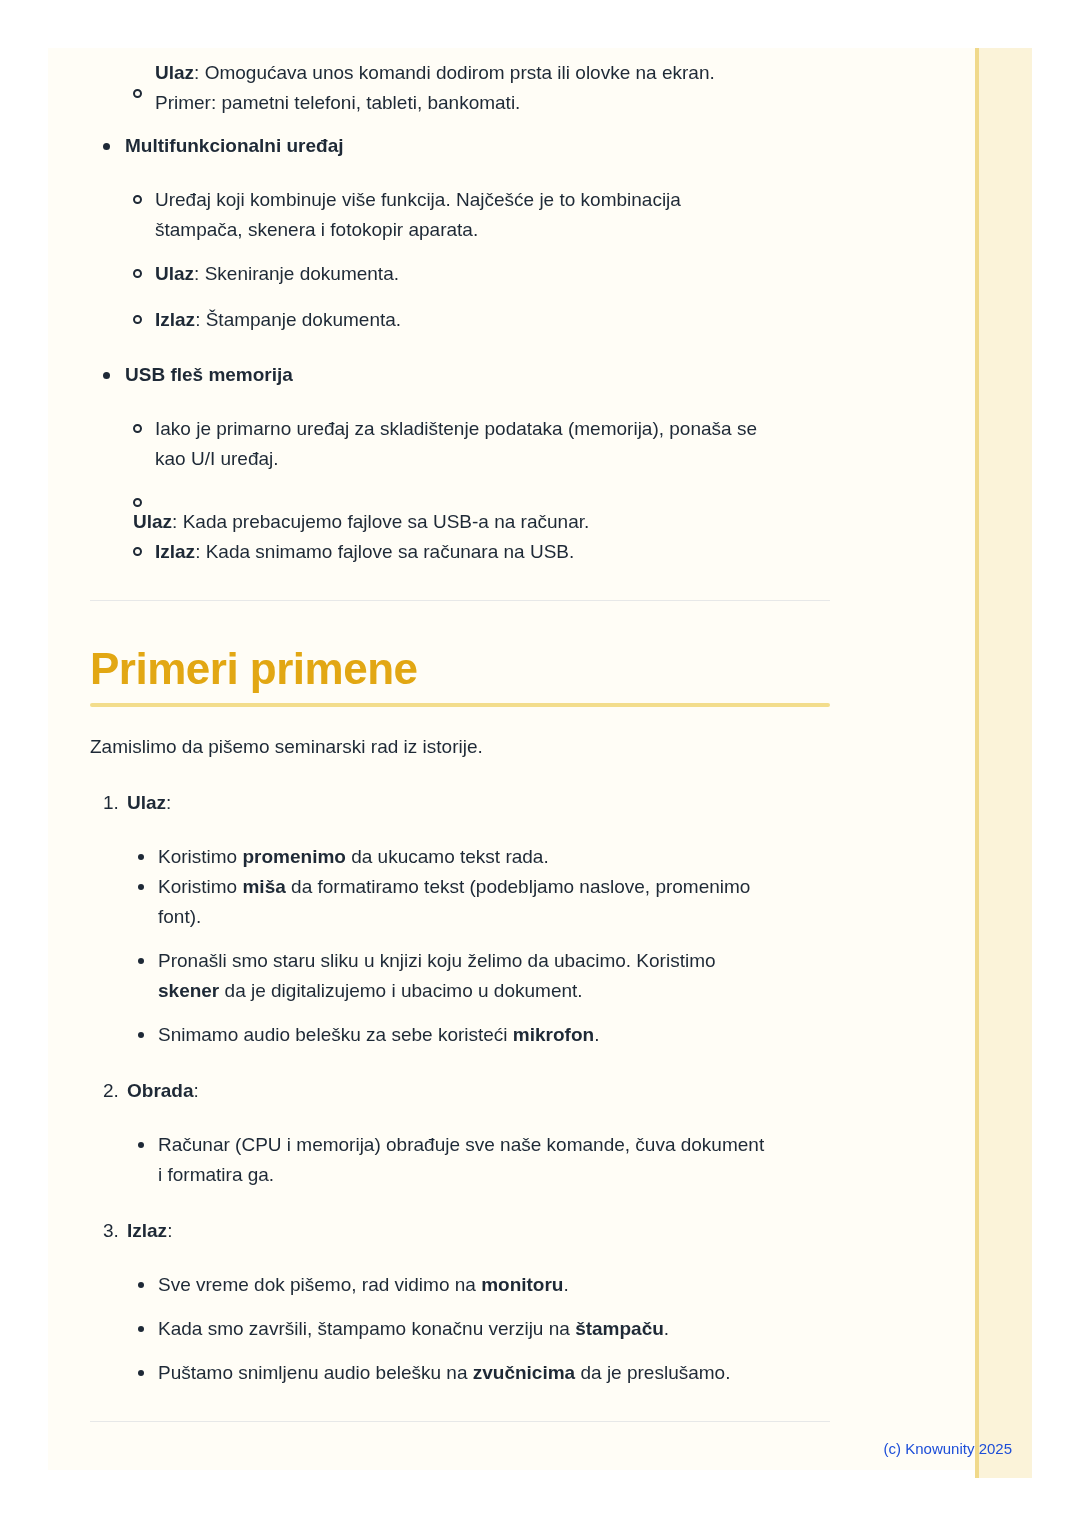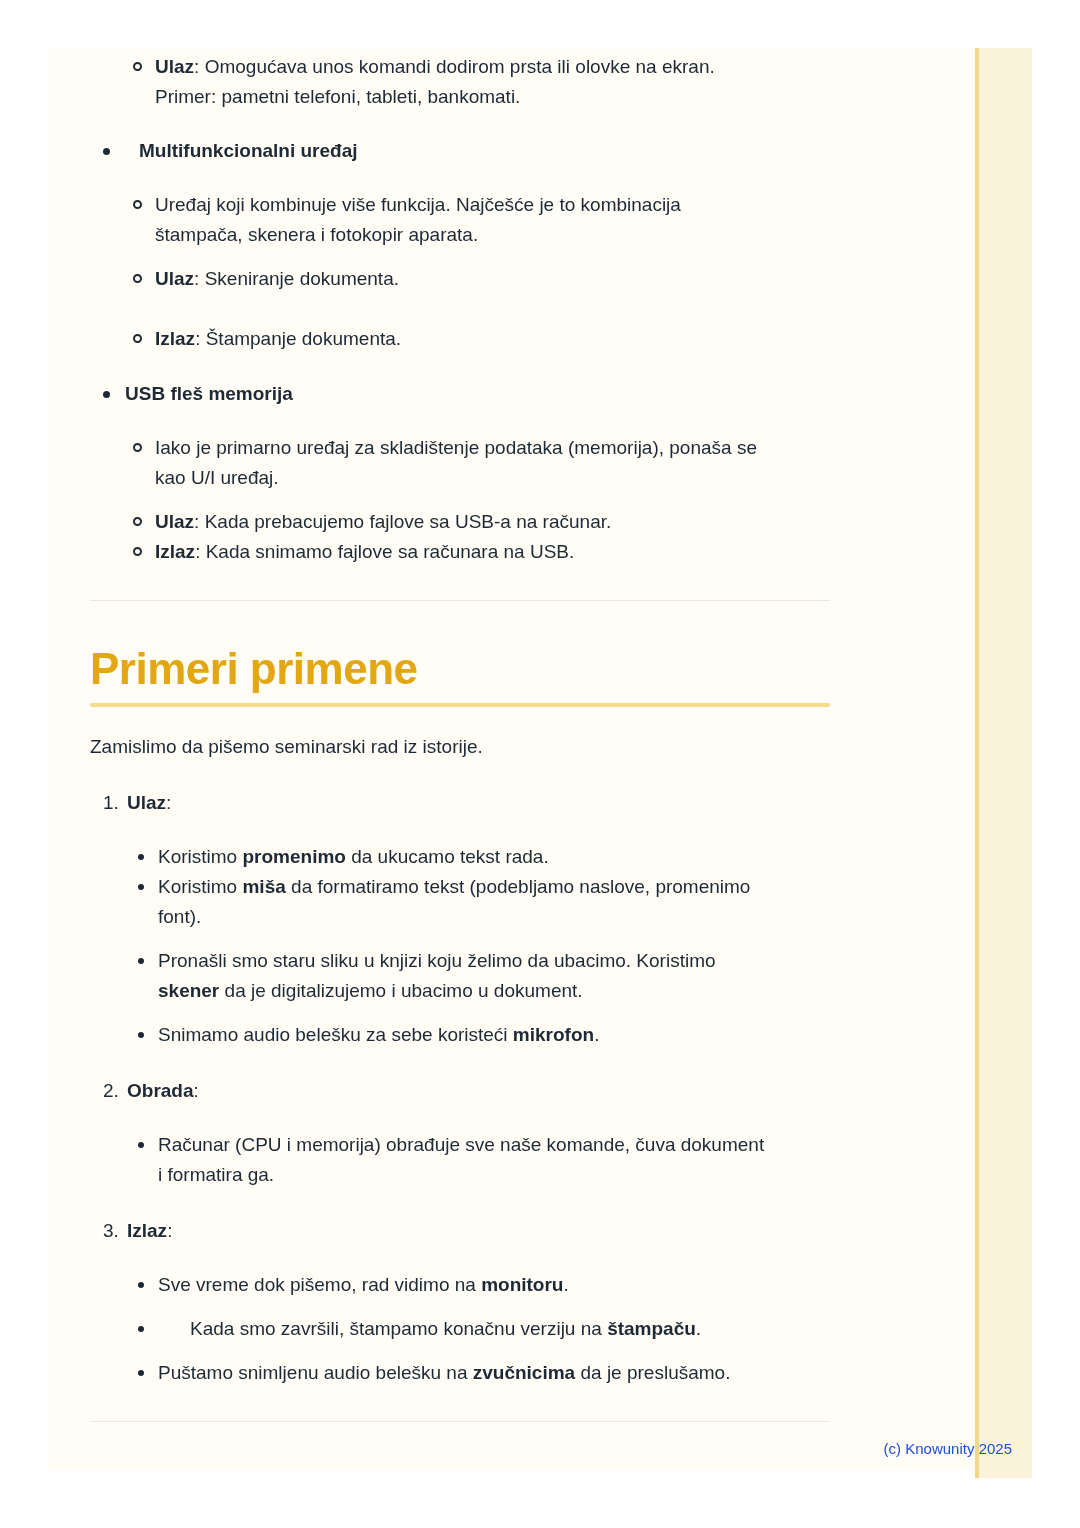--- a/index.html
+++ b/index.html
@@ -44,52 +44,52 @@
     font-size:15px;line-height:24px;color:#1d4ed8;z-index:5;
   }
 </style>
 </head>
 <body>
 
 <div class="paper">
   <div class="stripe-line"></div>
   <div class="stripe"></div>
   <div class="content">
-      <div class="row b2" style="margin-top: 4px;">
+      <div class="row b2" style="margin-top: 10px; align-items: center;">
         <span class="ring"></span>
         <span class="txt"><strong>Ulaz</strong><span>: Omogućava unos komandi dodirom prsta ili olovke na ekran.
 Primer: pametni telefoni, tableti, bankomati.</span></span>
       </div>
-      <div class="row b1" style="margin-top: 24px; gap: 14px;">
+      <div class="row b1" style="margin-top: 13px;">
         <span class="dot-l1"></span>
         <span class="txt"><strong>Multifunkcionalni uređaj</strong></span>
       </div>
       <div class="row b2" style="margin-top: 24px;">
         <span class="ring"></span>
         <span class="txt"><span>Uređaj koji kombinuje više funkcija. Najčešće je to kombinacija
 štampača, skenera i fotokopir aparata.</span></span>
       </div>
       <div class="row b2" style="margin-top: 14px;">
         <span class="ring"></span>
         <span class="txt"><strong>Ulaz</strong><span>: Skeniranje dokumenta.</span></span>
       </div>
-      <div class="row b2" style="margin-top: 30px;">
+      <div class="row b2" style="margin-top: 16px;">
         <span class="ring"></span>
         <span class="txt"><strong>Izlaz</strong><span>: Štampanje dokumenta.</span></span>
       </div>
       <div class="row b1" style="margin-top: 25px;">
         <span class="dot-l1"></span>
         <span class="txt"><strong>USB fleš memorija</strong></span>
       </div>
       <div class="row b2" style="margin-top: 24px;">
         <span class="ring"></span>
         <span class="txt"><span>Iako je primarno uređaj za skladištenje podataka (memorija), ponaša se
 kao U/I uređaj.</span></span>
       </div>
-      <div class="row b2" style="margin-top: 14px;">
+      <div class="row b2" style="margin-top: 14px; flex-direction: column;">
         <span class="ring"></span>
         <span class="txt"><strong>Ulaz</strong><span>: Kada prebacujemo fajlove sa USB-a na računar.</span></span>
       </div>
       <div class="row b2" style="">
         <span class="ring"></span>
         <span class="txt"><strong>Izlaz</strong><span>: Kada snimamo fajlove sa računara na USB.</span></span>
       </div>
       <div class="divider" style="margin-top: 33px;"></div>
       <div class="heading" style="margin-top: 44px;">Primeri primene</div>
       <div class="bar"></div>
@@ -126,21 +126,21 @@
 i formatira ga.</span></span>
       </div>
       <div class="row num" style="margin-top: 26px;">
         <span class="no">3.</span>
         <span class="txt"><strong>Izlaz</strong><span>:</span></span>
       </div>
       <div class="row b3" style="margin-top: 24px;">
         <span class="dot-l3"></span>
         <span class="txt"><span>Sve vreme dok pišemo, rad vidimo na </span><strong>monitoru</strong><span>.</span></span>
       </div>
-      <div class="row b3" style="margin-top: 14px; gap: 32px;">
+      <div class="row b3" style="margin-top: 14px;">
         <span class="dot-l3"></span>
         <span class="txt"><span>Kada smo završili, štampamo konačnu verziju na </span><strong>štampaču</strong><span>.</span></span>
       </div>
       <div class="row b3" style="margin-top: 14px;">
         <span class="dot-l3"></span>
         <span class="txt"><span>Puštamo snimljenu audio belešku na </span><strong>zvučnicima</strong><span> da je preslušamo.</span></span>
       </div>
       <div class="divider" style="margin-top: 33px;"></div>
     </div>
 </div>

